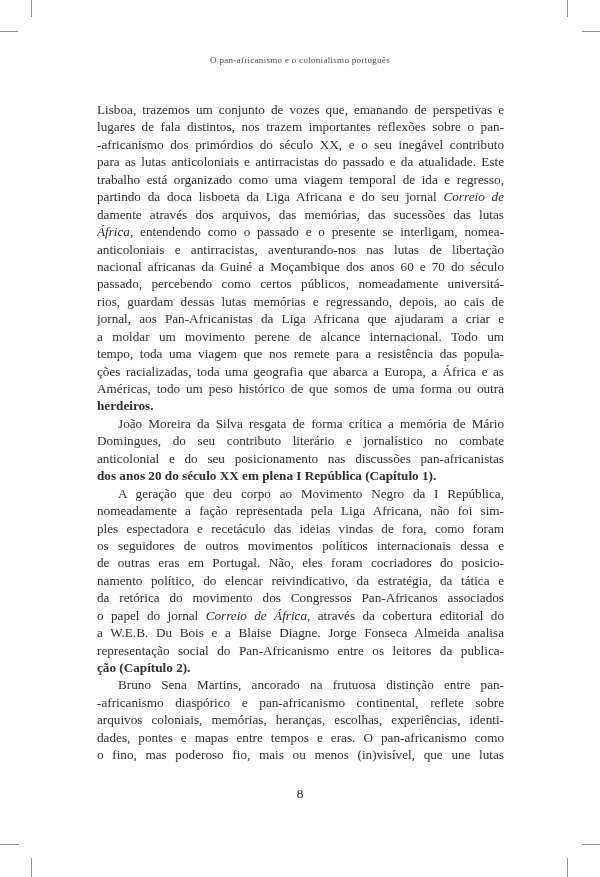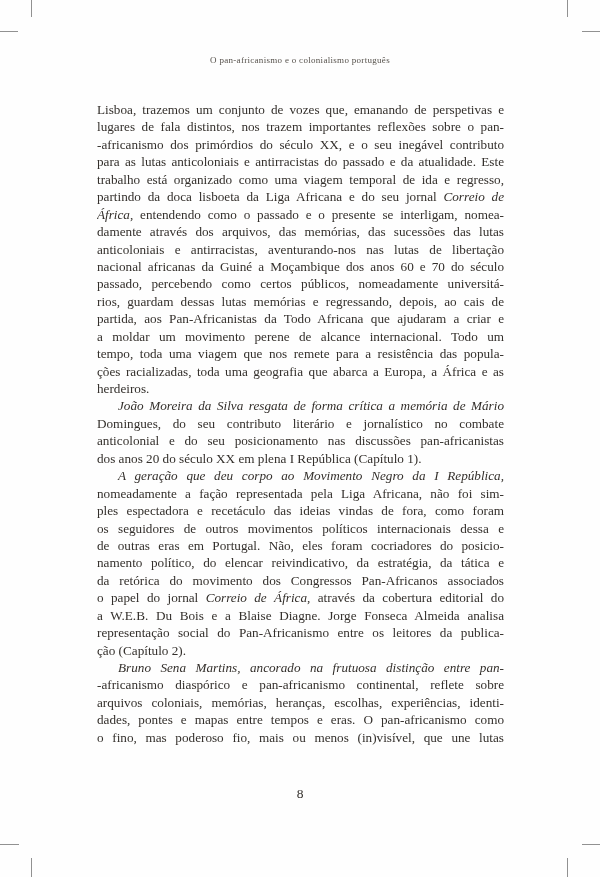--- a/index.html
+++ b/index.html
@@ -43,24 +43,24 @@
   }
   .line{
     height:17.45px;
     line-height:17.45px;
     overflow:hidden;
     text-align:justify;
     text-align-last:justify;
   }
   .line.lastline{
     text-align-last:left;
+    font-weight:bold;
   }
   .line.indent{
     text-indent:21px;
-    font-style:italic;
   }
   .line em{font-style:italic;}
   .page-number{
     position:absolute;left:0;top:786px;width:600px;
     text-align:center;
     font-size:13.5px;
     color:var(--text-color);
   }
 </style>
 </head>
@@ -79,30 +79,31 @@
 
   <div class="running-header">O pan-africanismo e o colonialismo português</div>
 
   <div class="body-text">
       <div class="line"><span>Lisboa, trazemos um conjunto de vozes que, emanando de perspetivas e</span></div>
       <div class="line"><span>lugares de fala distintos, nos trazem importantes reflexões sobre o pan-</span></div>
       <div class="line"><span>-africanismo dos primórdios do século XX, e o seu inegável contributo</span></div>
       <div class="line"><span>para as lutas anticoloniais e antirracistas do passado e da atualidade. Este</span></div>
       <div class="line"><span>trabalho está organizado como uma viagem temporal de ida e regresso,</span></div>
       <div class="line"><span>partindo da doca lisboeta da Liga Africana e do seu jornal </span><em>Correio de</em></div>
+      <div class="line"><span>damente através dos arquivos, das memórias, das sucessões das lutas</span></div>
       <div class="line"><em>África</em><span>, entendendo como o passado e o presente se interligam, nomea-</span></div>
-      <div class="line"><span>damente através dos arquivos, das memórias, das sucessões das lutas</span></div>
       <div class="line"><span>anticoloniais e antirracistas, aventurando-nos nas lutas de libertação</span></div>
       <div class="line"><span>nacional africanas da Guiné a Moçambique dos anos 60 e 70 do século</span></div>
       <div class="line"><span>passado, percebendo como certos públicos, nomeadamente universitá-</span></div>
       <div class="line"><span>rios, guardam dessas lutas memórias e regressando, depois, ao cais de</span></div>
-      <div class="line"><span>partida, aos Pan-Africanistas da Todo Africana que ajudaram a criar e</span></div>
+      <div class="line"><span>jornal, aos Pan-Africanistas da Liga Africana que ajudaram a criar e</span></div>
       <div class="line"><span>a moldar um movimento perene de alcance internacional. Todo um</span></div>
       <div class="line"><span>tempo, toda uma viagem que nos remete para a resistência das popula-</span></div>
       <div class="line"><span>ções racializadas, toda uma geografia que abarca a Europa, a África e as</span></div>
+      <div class="line"><span>Américas, todo um peso histórico de que somos de uma forma ou outra</span></div>
       <div class="line lastline"><span>herdeiros.</span></div>
       <div class="line indent"><span>João Moreira da Silva resgata de forma crítica a memória de Mário</span></div>
       <div class="line"><span>Domingues, do seu contributo literário e jornalístico no combate</span></div>
       <div class="line"><span>anticolonial e do seu posicionamento nas discussões pan-africanistas</span></div>
       <div class="line lastline"><span>dos anos 20 do século XX em plena I República (Capítulo 1).</span></div>
       <div class="line indent"><span>A geração que deu corpo ao Movimento Negro da I República,</span></div>
       <div class="line"><span>nomeadamente a fação representada pela Liga Africana, não foi sim-</span></div>
       <div class="line"><span>ples espectadora e recetáculo das ideias vindas de fora, como foram</span></div>
       <div class="line"><span>os seguidores de outros movimentos políticos internacionais dessa e</span></div>
       <div class="line"><span>de outras eras em Portugal. Não, eles foram cocriadores do posicio-</span></div>

